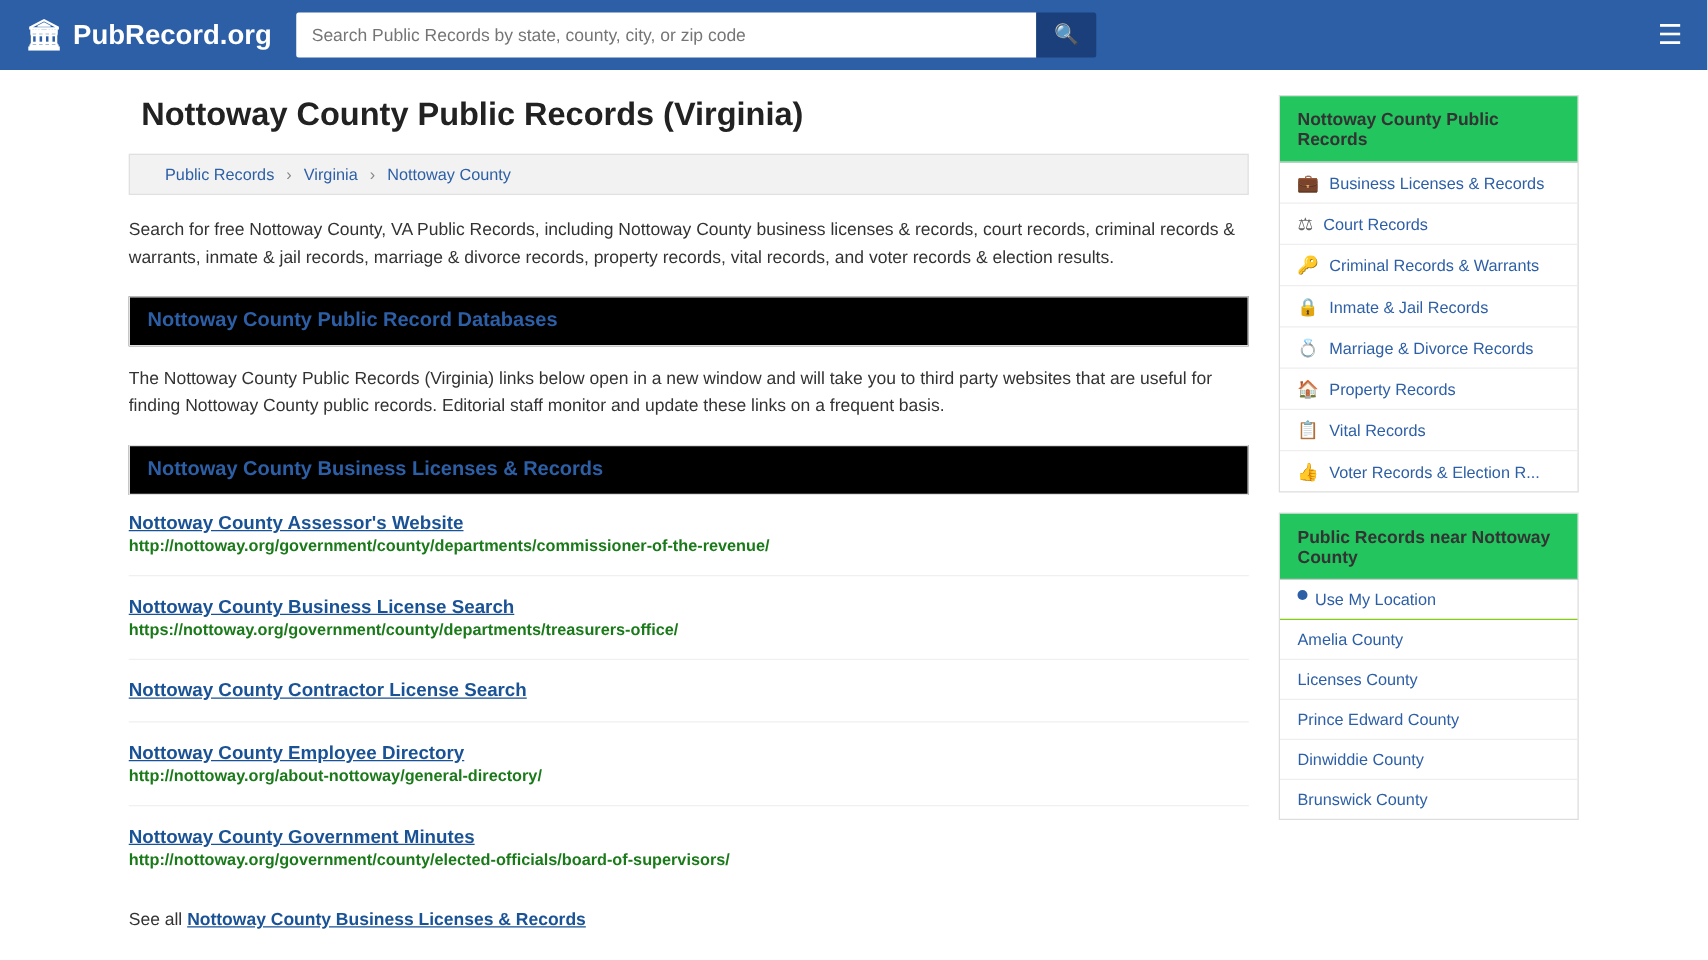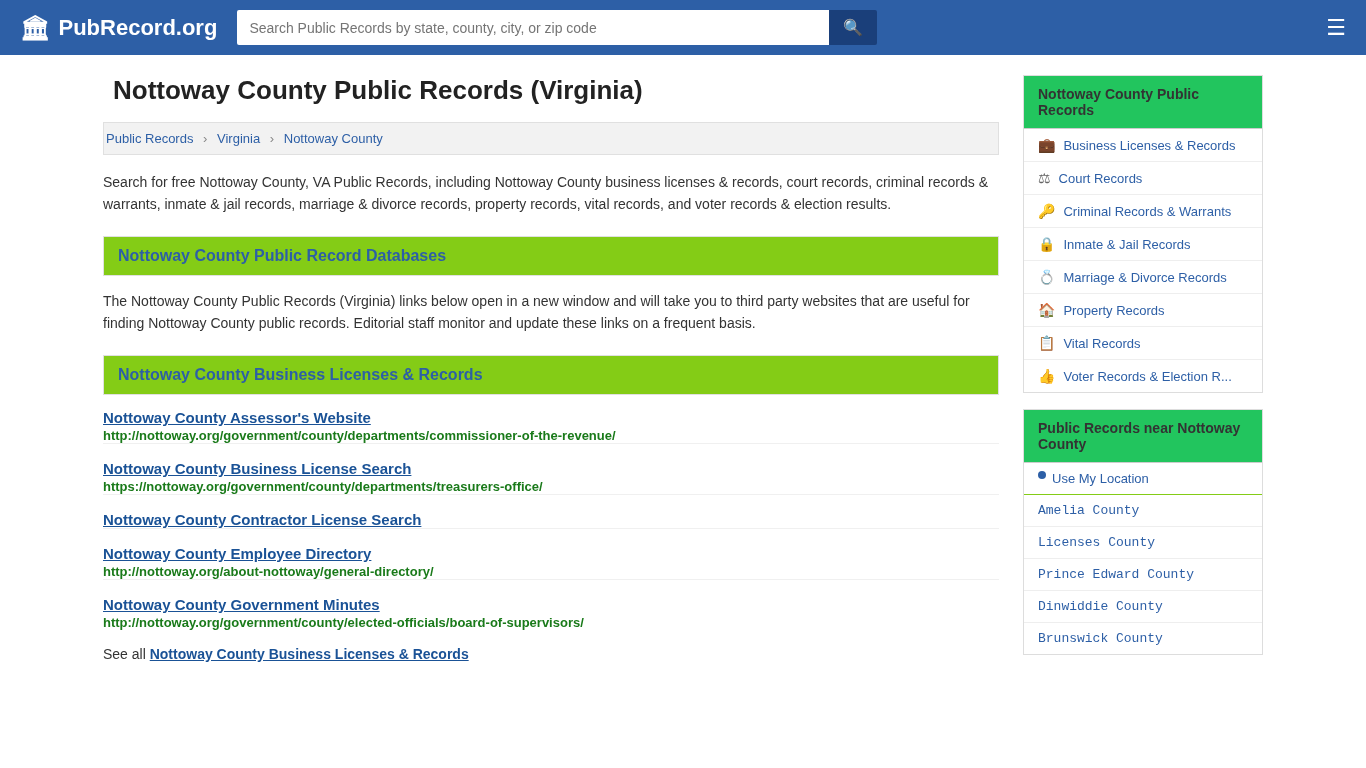--- a/index.html
+++ b/index.html
@@ -79,21 +79,21 @@
       font-size: 26px;
       font-weight: bold;
       color: #222;
       margin-bottom: 16px;
       margin-left: 10px;
     }
 
     
     .breadcrumb {
       background: #f2f2f2;
-      padding: 8px 2px;
+      padding: 8px 28px;
       font-size: 13px;
       color: #555;
       margin-bottom: 16px;
       border: 1px solid #e0e0e0;
     }
     .breadcrumb a {
       color: #2d5fa6;
       text-decoration: none;
     }
     .breadcrumb .sep { margin: 0 6px; color: #888; }
@@ -101,40 +101,41 @@
     
     .intro-text {
       font-size: 14px;
       color: #333;
       line-height: 1.6;
       margin-bottom: 20px;
     }
 
     
     .section-heading {
-      background: #84cc16;
+      background: #000000;
       border: 1px solid #e0e0e0;
       padding: 10px 14px;
       font-size: 16px;
       font-weight: bold;
       color: #2d5fa6;
       margin-bottom: 14px;
     }
 
     
     .subsection-text {
       font-size: 14px;
       color: #333;
       line-height: 1.6;
       margin-bottom: 20px;
     }
 
     
     .record-block {
       margin-bottom: 16px;
+      padding-bottom: 16px;
       border-bottom: 1px solid #f0f0f0;
     }
     .record-block:last-of-type {
       border-bottom: none;
     }
     .record-title a {
       font-size: 15px;
       font-weight: bold;
       color: #1a5296;
       text-decoration: underline;
@@ -205,21 +206,20 @@
     .nearby-list li {
       border-bottom: 1px solid #eee;
     }
     .nearby-list li:last-child { border-bottom: none; }
     .nearby-list li a {
       display: block;
       padding: 8px 14px;
       font-size: 13px;
       color: #2d5fa6;
       text-decoration: none;
-      font-family: Liberation Mono, monospace;
     }
     .nearby-use-location {
       display: flex;
       align-items: flex-start;
       gap: 6px;
       padding: 8px 14px;
       font-size: 13px;
       color: #2d5fa6;
       cursor: pointer;
       border-bottom: 1px solid #84cc16;

